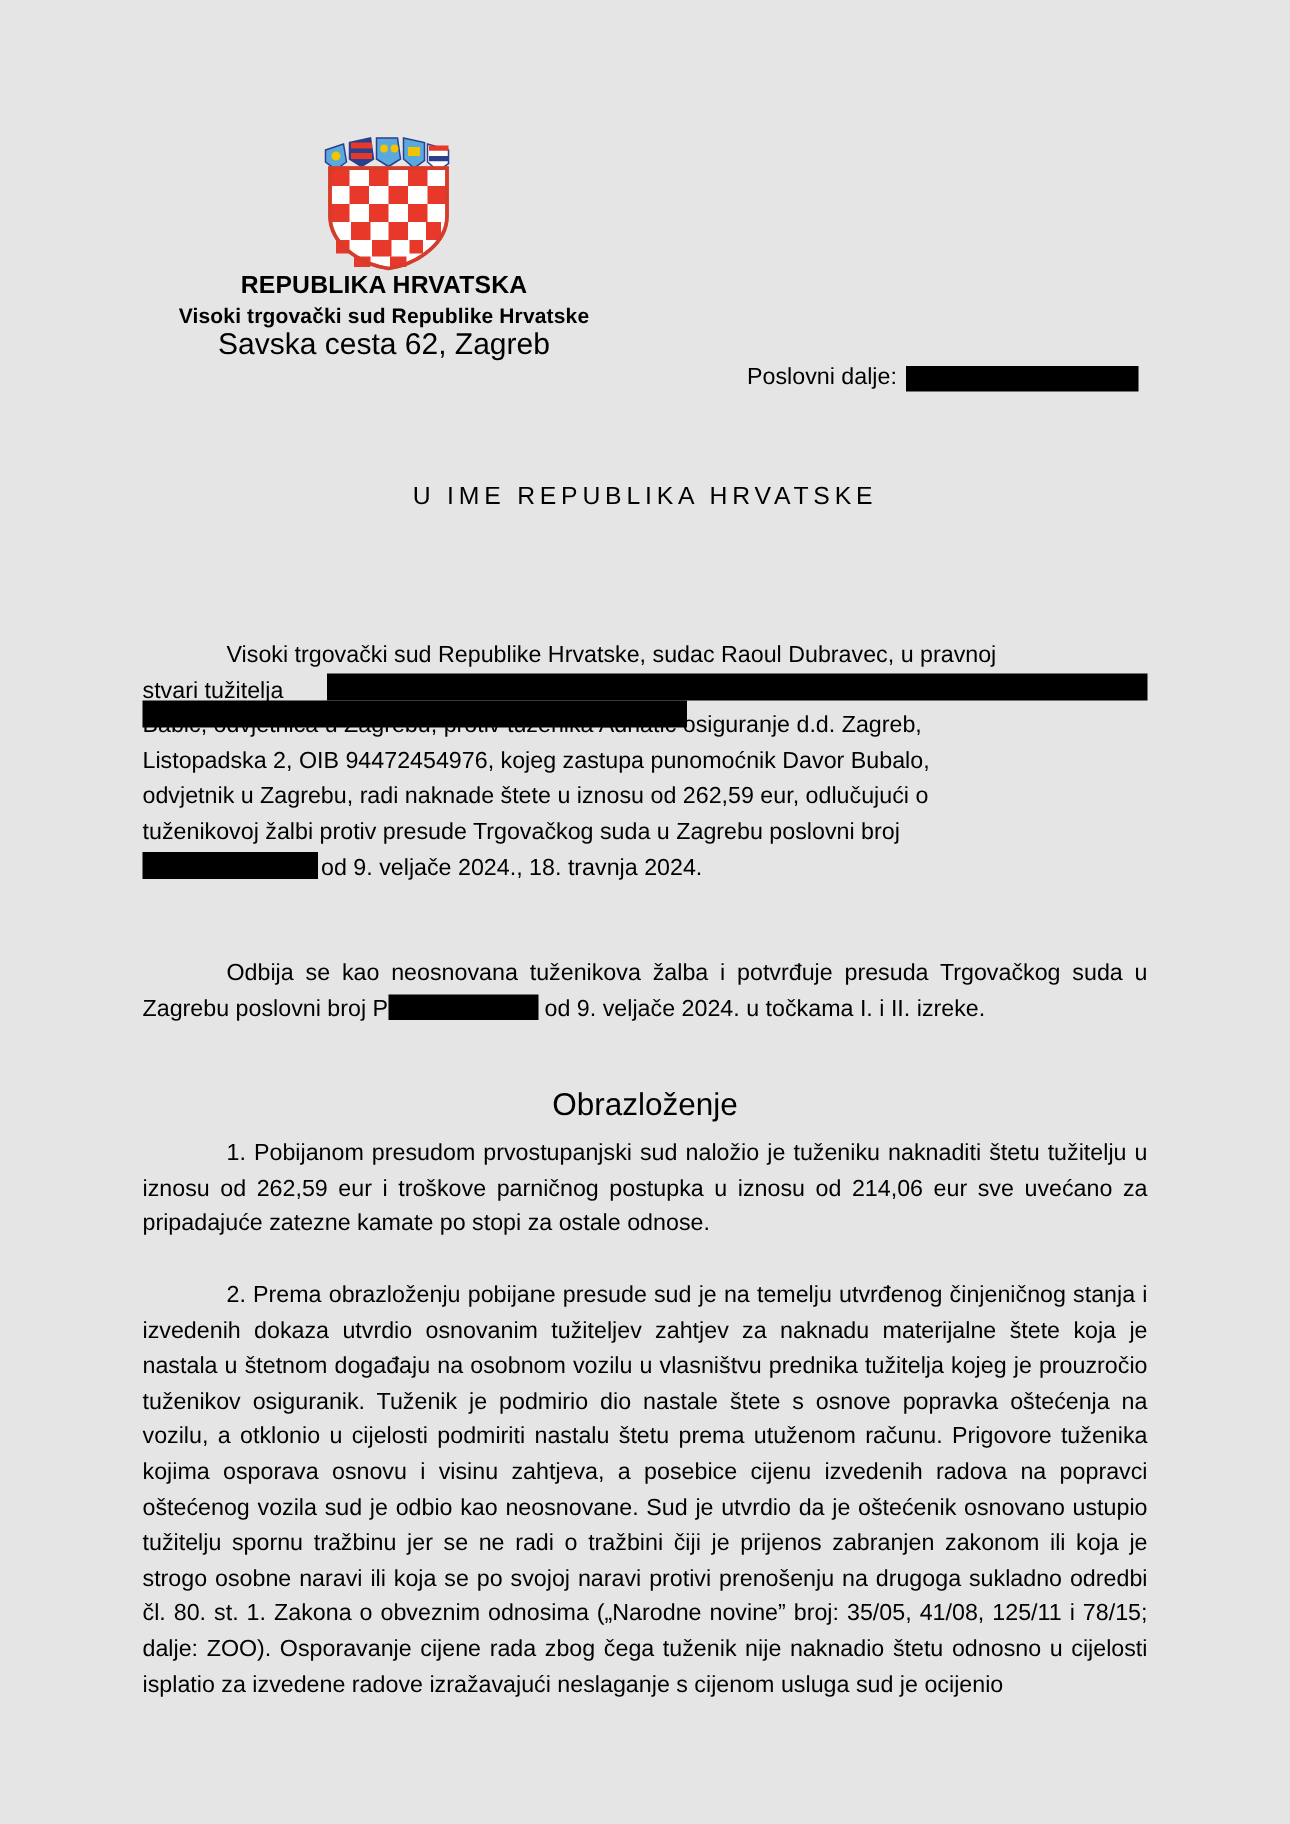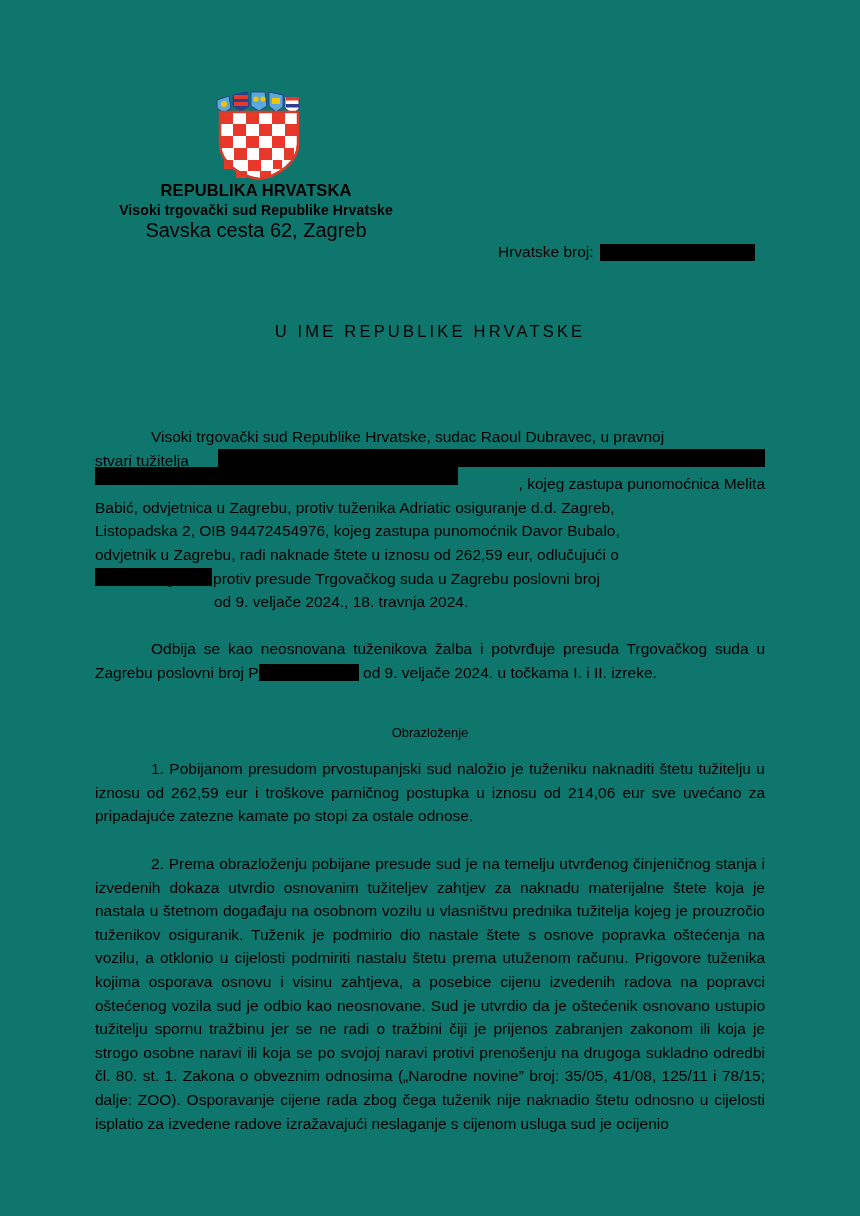--- a/index.html
+++ b/index.html
@@ -8,21 +8,21 @@
     background: #ffffff;
   }
   body {
     font-family: "Liberation Sans", sans-serif;
     color: #000000;
   }
   .page {
     position: relative;
     width: 860px;
     height: 1216px;
-    background: #0f766e;
+    background: #e5e5e5;
     overflow: hidden;
     box-sizing: border-box;
   }
 
   
   .coa-wrap {
     position: absolute;
     left: 207px;
     top: 86px;
     width: 104px;
@@ -102,21 +102,21 @@
     text-align: center;
     font-size: 15.5px;
     letter-spacing: 2.6px;
   }
   .title-obraz {
     position: absolute;
     left: 95px;
     top: 725px;
     width: 670px;
     text-align: center;
-    font-size: 13px;
+    font-size: 21px;
   }
 
   
   .para {
     position: absolute;
     left: 95px;
     width: 670px;
     font-size: 15.5px;
     line-height: 23.6px;
     text-align: justify;
@@ -197,30 +197,29 @@
     </svg>
   </div>
 
   <div class="header-block">
     <div class="hdr-line1">REPUBLIKA HRVATSKA</div>
     <div class="hdr-line2">Visoki trgovački sud Republike Hrvatske</div>
     <div class="hdr-line3">Savska cesta 62, Zagreb</div>
   </div>
 
   <div class="case-row">
-    <span class="case-label">Hrvatske broj:</span>
+    <span class="case-label">Poslovni dalje:</span>
     <span class="redact case-redact"></span>
   </div>
 
-  <div class="title-uime">U  IME  REPUBLIKE  HRVATSKE</div>
+  <div class="title-uime">U  IME  REPUBLIKA  HRVATSKE</div>
 
   <div class="para p-intro">
     <div><span class="indent"></span><span>Visoki  trgovački  sud  Republike  Hrvatske,  sudac  Raoul  Dubravec,  u  pravnoj</span></div>
     <div><span>stvari  tužitelja</span></div>
-    <div style="text-align:right;"><span>,  kojeg  zastupa  punomoćnica  Melita</span></div>
     <div><span>Babić,  odvjetnica  u  Zagrebu,  protiv  tuženika  Adriatic  osiguranje  d.d.  Zagreb,</span></div>
     <div><span>Listopadska  2,  OIB  94472454976,  kojeg  zastupa  punomoćnik  Davor  Bubalo,</span></div>
     <div><span>odvjetnik  u  Zagrebu,  radi  naknade  štete  u  iznosu  od  262,59  eur,  odlučujući  o</span></div>
     <div><span>tuženikovoj  žalbi  protiv  presude  Trgovačkog  suda  u  Zagrebu  poslovni  broj</span></div>
     <div style="padding-left:119px;"><span>od 9. veljače 2024., 18. travnja 2024.</span></div>
   </div>
 
   <div class="r-abs r-intro-a"></div>
   <div class="r-abs r-intro-b"></div>
   <div class="r-abs r-intro-c"></div>

